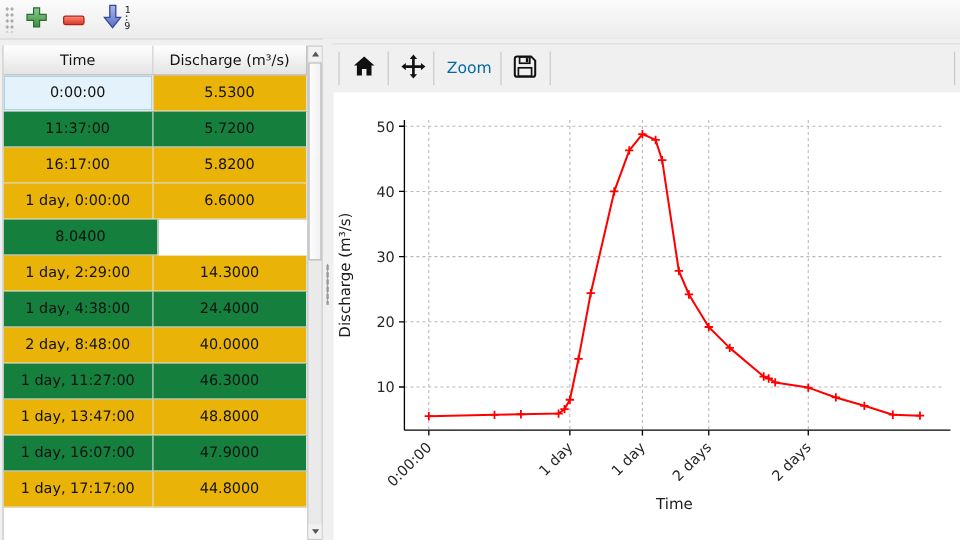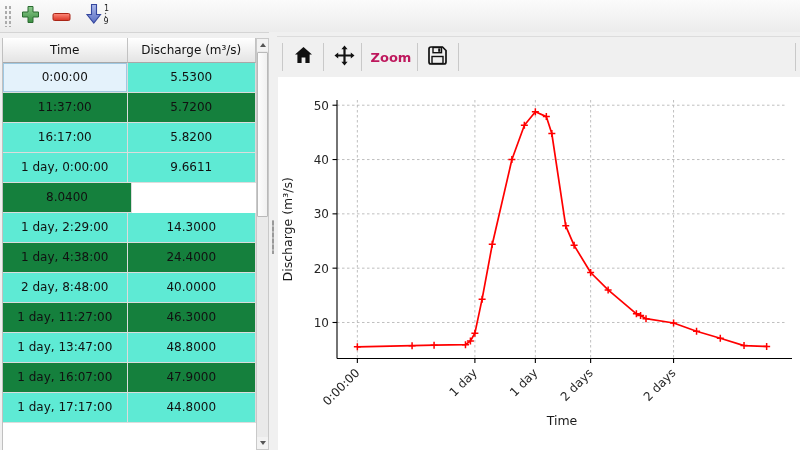--- a/index.html
+++ b/index.html
@@ -16,21 +16,21 @@
   .tb-btn{position:absolute;top:4px;width:24px;height:24px;display:flex;align-items:center;justify-content:center;}
   
   .table-wrap{position:absolute;left:2px;top:38px;width:254px;height:412px;overflow:hidden;
     background:#fff;border-left:1px solid #c0c0c0;box-sizing:border-box;}
   .thead{display:flex;height:25px;}
   .th{box-sizing:border-box;height:25px;line-height:24px;text-align:center;font-size:12px;color:#111;
     background:linear-gradient(#ffffff,#e4e4e4);border-bottom:1px solid #a8a8a8;border-right:1px solid #c2c2c2;}
   .th.c1{width:125px;} .th.c2{width:129px;}
   .row{display:flex;height:30px;}
   .cell{box-sizing:border-box;height:30px;line-height:29px;text-align:center;font-size:12px;color:#111;
-    border-bottom:1px solid #dcdcdc;border-right:1px solid #dcdcdc;background:#5eead4;}
+    border-bottom:1px solid #dcdcdc;border-right:1px solid #dcdcdc;background:#eab308;}
   .cell.time{width:125px;} .cell.disch{width:129px;}
   .row.alt .cell{background:#15803d;}
   .cell.sel{background:#e4f2fb !important;box-shadow:inset 0 0 0 1px #9fc8e2;}
   
   .vscroll{position:absolute;left:256px;top:38px;width:13px;height:412px;background:#eaeaea;
     border:1px solid #c9c9c9;box-sizing:border-box;}
   .sbtn{position:absolute;left:0;width:11px;height:12px;background:#f2f2f2;display:flex;align-items:center;justify-content:center;}
   .sbtn.up{top:0;} .sbtn.down{bottom:0;}
   .tri-up{width:0;height:0;border-left:3.5px solid transparent;border-right:3.5px solid transparent;border-bottom:4px solid #555;}
   .tri-down{width:0;height:0;border-left:3.5px solid transparent;border-right:3.5px solid transparent;border-top:4px solid #555;}
@@ -38,21 +38,21 @@
     background:linear-gradient(90deg,#fdfdfd,#f1f1f1);border:1px solid #b9b9b9;box-sizing:border-box;border-radius:1px;}
   
   .splitter{position:absolute;left:269px;top:32px;width:8px;height:418px;background:#f0f0f0;}
   .split-dots{position:absolute;left:3px;top:188px;width:2px;height:34px;
     background-image:radial-gradient(#9a9a9a 0.9px,transparent 1.1px);background-size:2px 6px;}
   
   .right-panel{position:absolute;left:277px;top:32px;width:523px;height:418px;background:#f0f0f0;}
   .chart-toolbar{position:absolute;left:0;top:4px;width:523px;height:40px;border-top:1px solid #dcdcdc;}
   .sep{position:absolute;top:6px;width:1px;height:28px;background:#c9c9c9;}
   .ct-btn{position:absolute;top:6px;height:28px;display:flex;align-items:center;justify-content:center;color:#111;}
-  .zoom-label{font-size:13px;color:#be185d;font-weight:bold;}
+  .zoom-label{font-size:13px;color:#0369a1;}
   
   .canvas{position:absolute;left:1px;top:45px;width:522px;height:373px;background:#ffffff;}
   .grid{stroke:#b8b8b8;stroke-width:0.9;stroke-dasharray:2.5 2.5;}
   .spine{stroke:#000;stroke-width:1.1;}
   .dataline{fill:none;stroke-width:1.7;stroke-linejoin:round;stroke-linecap:round;}
   .marker{stroke-width:1.5;fill:none;}
   .tick{font-size:12px;fill:#262626;}
   .axlabel{font-size:12.5px;fill:#1a1a1a;}
   svg text{font-family:"DejaVu Sans","Liberation Sans",sans-serif;}
 </style>
@@ -122,21 +122,21 @@
       <div class="row alt">
         <div class="cell time">11:37:00</div>
         <div class="cell disch">5.7200</div>
       </div>
       <div class="row">
         <div class="cell time">16:17:00</div>
         <div class="cell disch">5.8200</div>
       </div>
       <div class="row">
         <div class="cell time">1 day, 0:00:00</div>
-        <div class="cell disch">9.6611</div>
+        <div class="cell disch">6.6000</div>
       </div>
       <div class="row alt">
         <div class="cell disch">8.0400</div>
       </div>
       <div class="row">
         <div class="cell time">1 day, 2:29:00</div>
         <div class="cell disch">14.3000</div>
       </div>
       <div class="row alt">
         <div class="cell time">1 day, 4:38:00</div>

